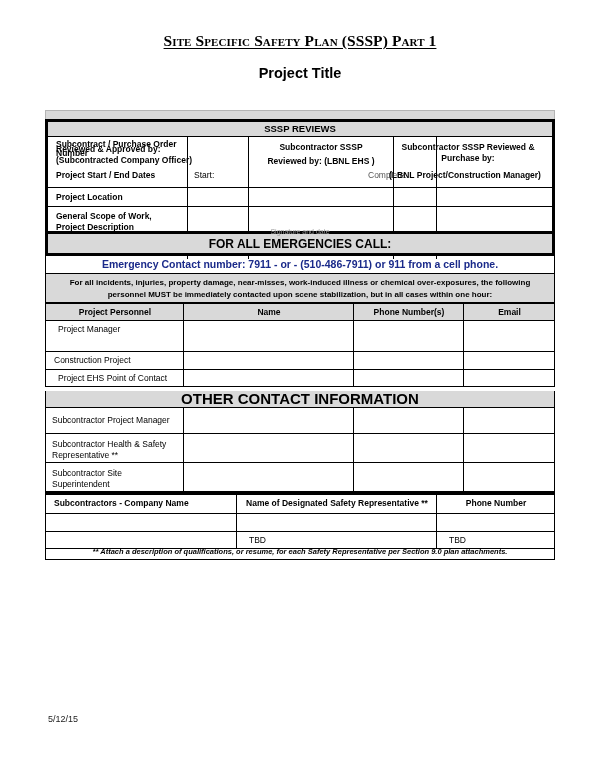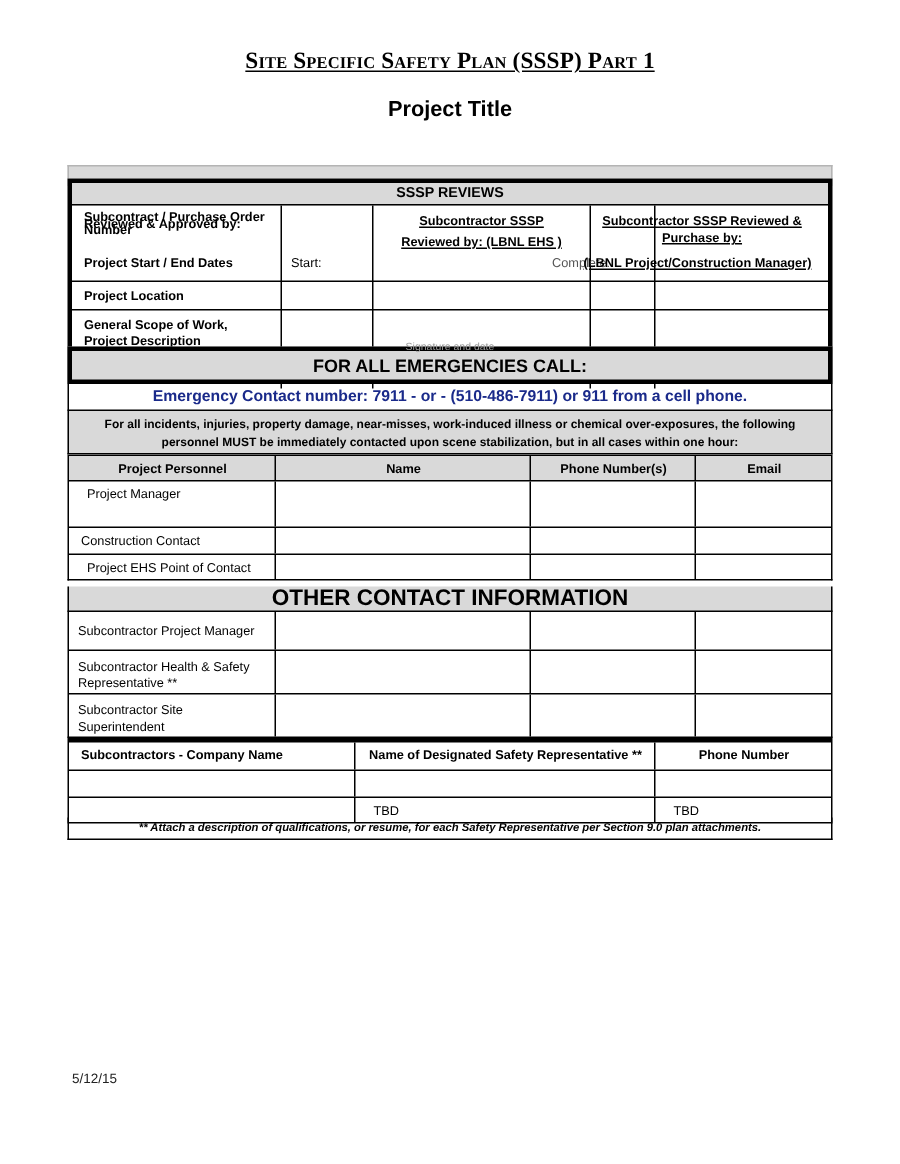--- a/index.html
+++ b/index.html
@@ -103,21 +103,20 @@
   .lbl {
     position: absolute;
     font-size: 8.5px;
     font-weight: bold;
     color: #000;
     line-height: 10px;
   }
   .lbl.norm { font-weight: normal; }
   .lbl.ctr {
     text-align: center;
-    text-decoration: underline;
   }
 
   
   .emerg-bar {
     position: absolute;
     left: 45px;
     top: 231px;
     width: 510px;
     height: 25px;
     background: #d9d9d9;
@@ -275,20 +274,21 @@
       <div class="cellline vline" style="left:388px; top:0; height:122px;"></div>
 
       <div class="cellline hline" style="left:0; top:50px; width:504px;"></div>
       <div class="cellline hline" style="left:0; top:69px; width:504px;"></div>
       <div class="cellline hline" style="left:0; top:95px; width:504px;"></div>
 
       <div class="lbl" style="left:8px; top:2px; width:170px;">Subcontract / Purchase Order</div>
       <div class="lbl" style="left:8px; top:11px; width:170px;">Number</div>
 
       <div class="lbl" style="left:8px; top:7px; width:190px;">Reviewed &amp; Approved by:</div>
+      <div class="lbl" style="left:8px; top:18px; width:200px;">(Subcontracted Company Officer)</div>
 
       <div class="lbl" style="left:8px; top:33px; width:170px;">Project Start / End Dates</div>
       <div class="lbl norm" style="left:146px; top:33px; width:50px;">Start:</div>
       <div class="lbl norm" style="left:320px; top:33px; width:60px; color:#555;">Complete:</div>
 
       <div class="lbl ctr" style="left:202px; top:5px; width:142px;">Subcontractor SSSP</div>
       <div class="lbl ctr" style="left:202px; top:19px; width:142px;">Reviewed by: (LBNL EHS )</div>
 
       <div class="lbl ctr" style="left:336px; top:5px; width:168px;">Subcontractor SSSP Reviewed &amp;</div>
       <div class="lbl ctr" style="left:336px; top:16px; width:168px;">Purchase by:</div>
@@ -321,21 +321,21 @@
     </div>
 
     <div class="row" style="height:31px;">
       <div class="cell" style="left:0; width:137px; padding-left:12px;">Project Manager</div>
       <div class="cell sep" style="left:137px; width:170px;"></div>
       <div class="cell sep" style="left:307px; width:110px;"></div>
       <div class="cell sep" style="left:417px; width:91px;"></div>
     </div>
 
     <div class="row" style="height:18px;">
-      <div class="cell" style="left:0; width:137px; padding-left:8px;">Construction Contact</div>
+      <div class="cell" style="left:0; width:137px; padding-left:8px;">Construction Project</div>
       <div class="cell sep" style="left:137px; width:170px;"></div>
       <div class="cell sep" style="left:307px; width:110px;"></div>
       <div class="cell sep" style="left:417px; width:91px;"></div>
     </div>
 
     <div class="row" style="height:17px;">
       <div class="cell" style="left:0; width:137px; padding-left:12px;">Project EHS Point of Contact</div>
       <div class="cell sep" style="left:137px; width:170px;"></div>
       <div class="cell sep" style="left:307px; width:110px;"></div>
       <div class="cell sep" style="left:417px; width:91px;"></div>

